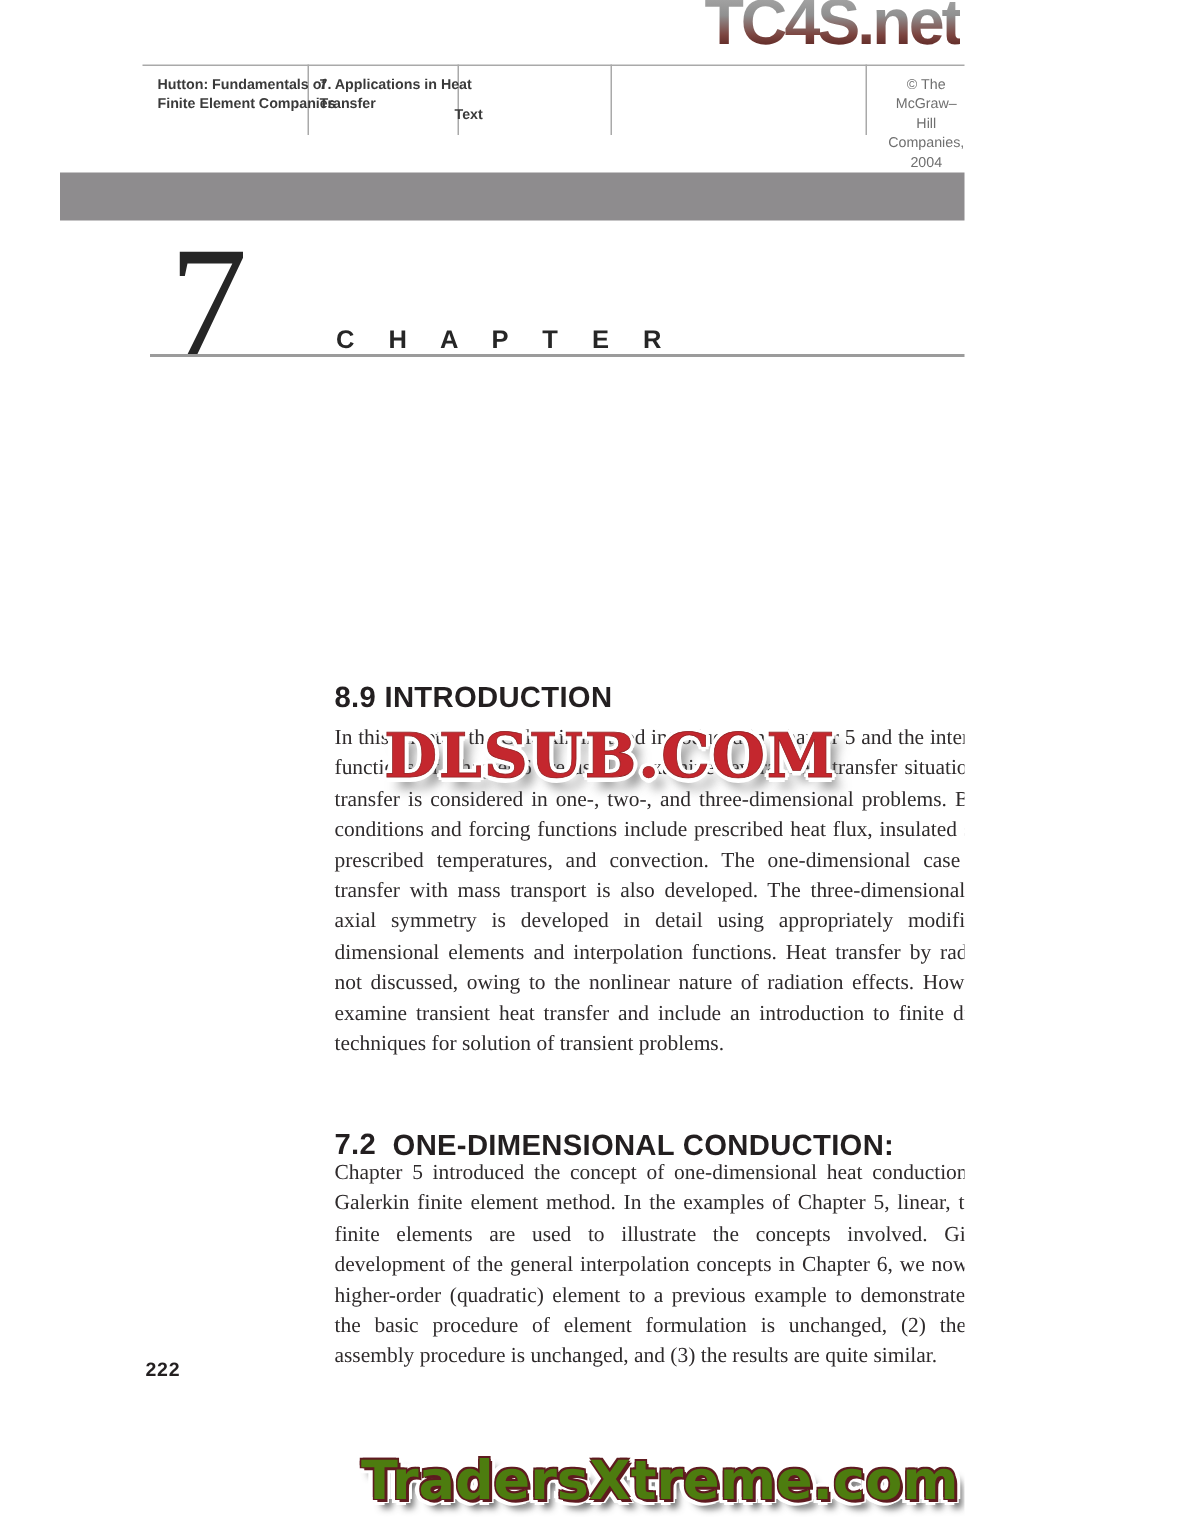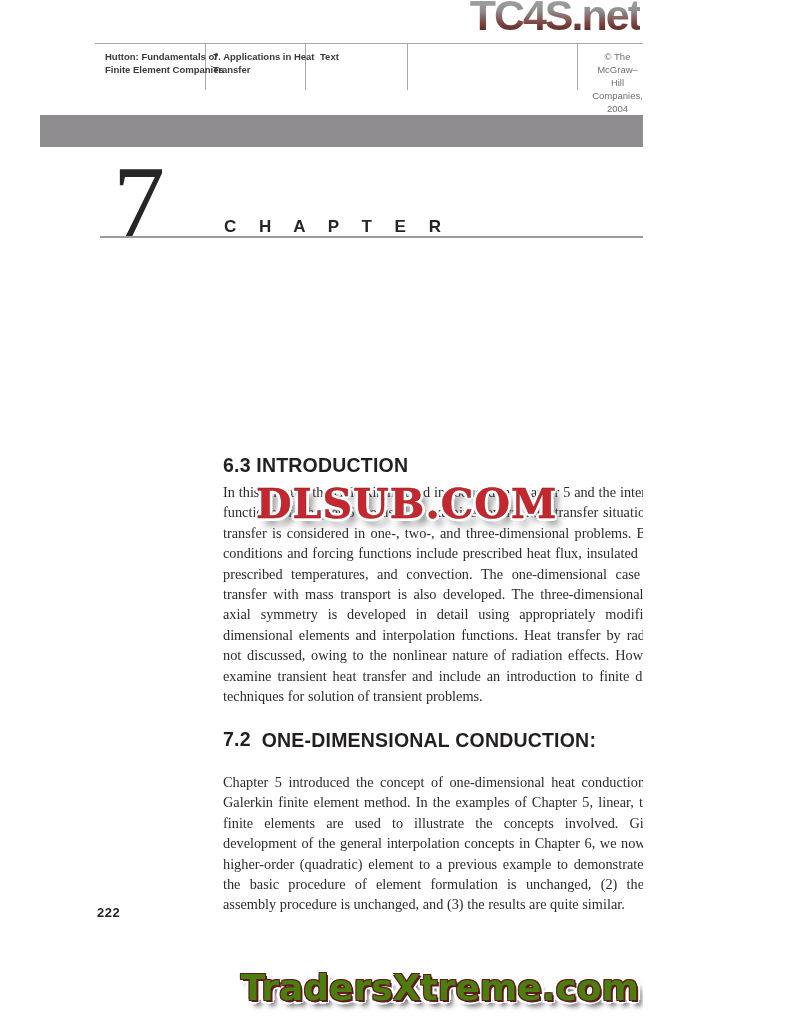--- a/index.html
+++ b/index.html
@@ -26,21 +26,21 @@
   .ch-num {
     position:absolute; left:113px; top:150px;
     font-family:"Liberation Serif", serif; font-size:104px; line-height:1; color:#262626;
   }
   .ch-rule { position:absolute; left:100px; top:236px; width:560px; height:2px; background:#9b9b9b; }
   .ch-label { position:absolute; left:224px; top:217px; font-size:17px; font-weight:bold; letter-spacing:9px; color:#262626; }
   .title { position:absolute; left:223px; top:345px; font-size:33px; line-height:39px; font-weight:bold; letter-spacing:-0.5px; color:#231f20; }
   
   .sec-head { position:absolute; font-size:19.5px; font-weight:bold; letter-spacing:0.2px; color:#231f20; }
   .s71 { left:223px; top:454px; }
-  .s72 { left:223px; top:728px; display:flex; }
+  .s72 { left:223px; top:752px; display:flex; }
   .s72 .num { margin-right:11px; }
   .s72 .lines { display:flex; flex-direction:column; line-height:25px; }
   
   .para {
     position:absolute; width:470px; text-align:justify;
     font-family:"Liberation Serif", serif; font-size:14.3px; line-height:20.4px;
     color:#2e2a2b;
   }
   .para1 { left:223px; top:482px; }
   .para2 { left:223px; top:772px; }
@@ -83,34 +83,34 @@
   <div class="vdiv" style="left:683px;"></div>
 
   <div class="hcell" style="left:105px;">
     <div>Hutton: Fundamentals of</div>
     <div>Finite Element Companies</div>
   </div>
   <div class="hcell" style="left:213px;">
     <div>7. Applications in Heat</div>
     <div>Transfer</div>
   </div>
-  <div class="hcell" style="left:320px;">Text</div>
+  <div class="hcell" style="left:303px;margin-top:20px;">Text</div>
   <div class="hcell light" style="left:592px;text-align:center;">
     <div>© The McGraw–Hill</div>
     <div>Companies, 2004</div>
   </div>
 
   <div class="gray-bar"></div>
 
   <div class="ch-num">7</div>
   <div class="ch-label">C H A P T E R</div>
   <div class="ch-rule"></div>
 
 
-  <div class="sec-head s71">6.3 INTRODUCTION</div>
+  <div class="sec-head s71">8.9 INTRODUCTION</div>
   <div class="para para1">In this chapter, the Galerkin method introduced in Chapter 5 and the interpolation functions of Chapter 6 are used to examine several heat transfer situations. Heat transfer is considered in one-, two-, and three-dimensional problems. Boundary conditions and forcing functions include prescribed heat flux, insulated surfaces, prescribed temperatures, and convection. The one-dimensional case of heat transfer with mass transport is also developed. The three-dimensional case of axial symmetry is developed in detail using appropriately modified two-dimensional elements and interpolation functions. Heat transfer by radiation is not discussed, owing to the nonlinear nature of radiation effects. However, we examine transient heat transfer and include an introduction to finite difference techniques for solution of transient problems.</div>
 
   <div class="stamp">DLSUB.COM</div>
 
   <div class="sec-head s72">
     <span class="num">7.2</span>
     <span class="lines">
       <span>ONE-DIMENSIONAL CONDUCTION:</span>
     </span>
   </div>

